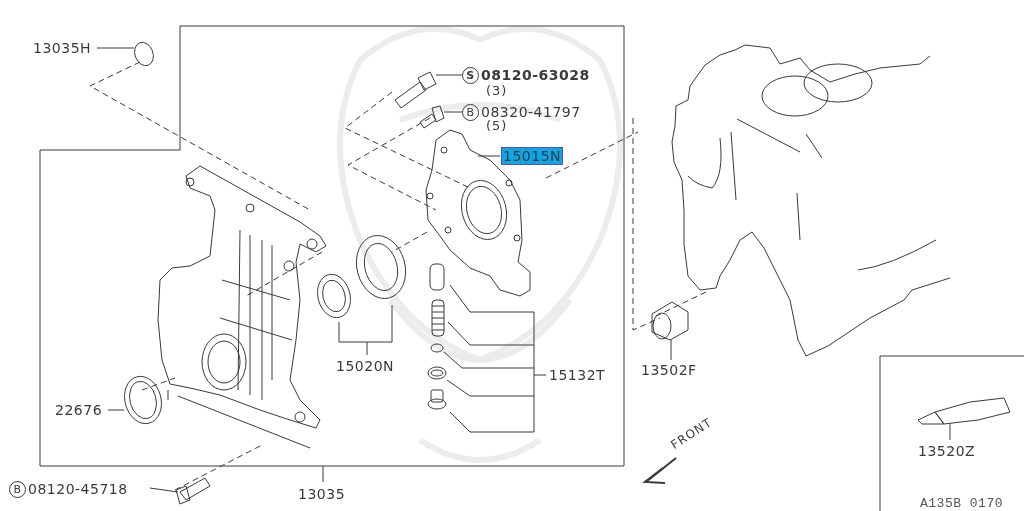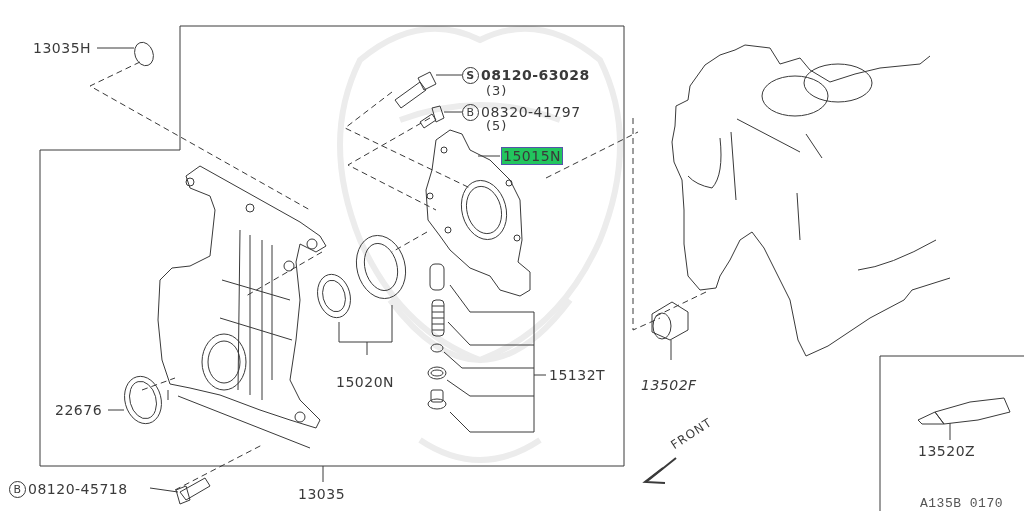--- a/index.html
+++ b/index.html
@@ -1,21 +1,21 @@
 <!DOCTYPE html>
 <html><head>
 <meta charset="utf-8">
 <style>
   html, body { margin: 0; padding: 0; background: #ffffff; }
   body { width: 1024px; height: 511px; overflow: hidden; position: relative; font-family: "DejaVu Sans Mono", monospace; }
   #canvas { position: absolute; left: 0; top: 0; width: 1024px; height: 511px; }
   .lbl { position: absolute; font-family: "DejaVu Sans", sans-serif; font-size: 14px; color: #3a3a3a; letter-spacing: 0.5px; white-space: nowrap; line-height: 16px; cursor: pointer; }
   .qty { position: absolute; font-family: "DejaVu Sans", sans-serif; font-size: 13px; color: #3a3a3a; letter-spacing: 1px; white-space: nowrap; line-height: 14px; }
   .circ { display: inline-block; width: 15px; height: 15px; border: 1px solid #3a3a3a; border-radius: 50%; font-size: 11px; line-height: 15px; text-align: center; margin-right: 2px; vertical-align: 1px; }
-  .hl { background: #22c55e; outline: 1px solid #5555aa; padding: 0 1px; }
+  .hl { background: #0ea5e9; outline: 1px solid #5555aa; padding: 0 1px; }
   .front { position: absolute; left: 676px; top: 438px; font-family: "DejaVu Sans", sans-serif; font-size: 12px; color: #3a3a3a; transform: rotate(-33deg); transform-origin: left bottom; letter-spacing: 1px; }
   .code { position: absolute; left: 920px; top: 496px; font-family: Liberation Mono, monospace; font-size: 13px; color: #555; letter-spacing: 0.5px; }
   svg * { vector-effect: non-scaling-stroke; }
 </style>
 </head>
 <body>
 
 <svg id="canvas" viewBox="0 0 1024 511" xmlns="http://www.w3.org/2000/svg" fill="none" stroke="#3a3a3a" stroke-width="1">
 
   <g stroke="#ececec" stroke-width="6" fill="none">
@@ -168,23 +168,23 @@
 
 <div class="lbl" style="left:462px;top:104px;">
   <span class="circ">B</span><span>08320-41797</span>
 </div>
 <div class="qty" style="left:486px;top:119px;">(5)</div>
 
 <div class="lbl" style="left:502px;top:148px;">
   <span class="hl">15015N</span>
 </div>
 
-<div class="lbl" style="left:336px;top:374px;">15020N</div>
+<div class="lbl" style="left:336px;top:358px;">15020N</div>
 <div class="lbl" style="left:549px;top:367px;">15132T</div>
-<div class="lbl" style="left:641px;top:377px;font-style:italic;">13502F</div>
+<div class="lbl" style="left:641px;top:362px;">13502F</div>
 <div class="lbl" style="left:55px;top:402px;">22676</div>
 <div class="lbl" style="left:298px;top:486px;">13035</div>
 
 <div class="lbl" style="left:9px;top:481px;">
   <span class="circ">B</span><span>08120-45718</span>
 </div>
 <div class="qty" style="left:33px;top:497px;margin-top:29px;">(10)</div>
 
 <div class="lbl" style="left:918px;top:443px;">13520Z</div>
 

